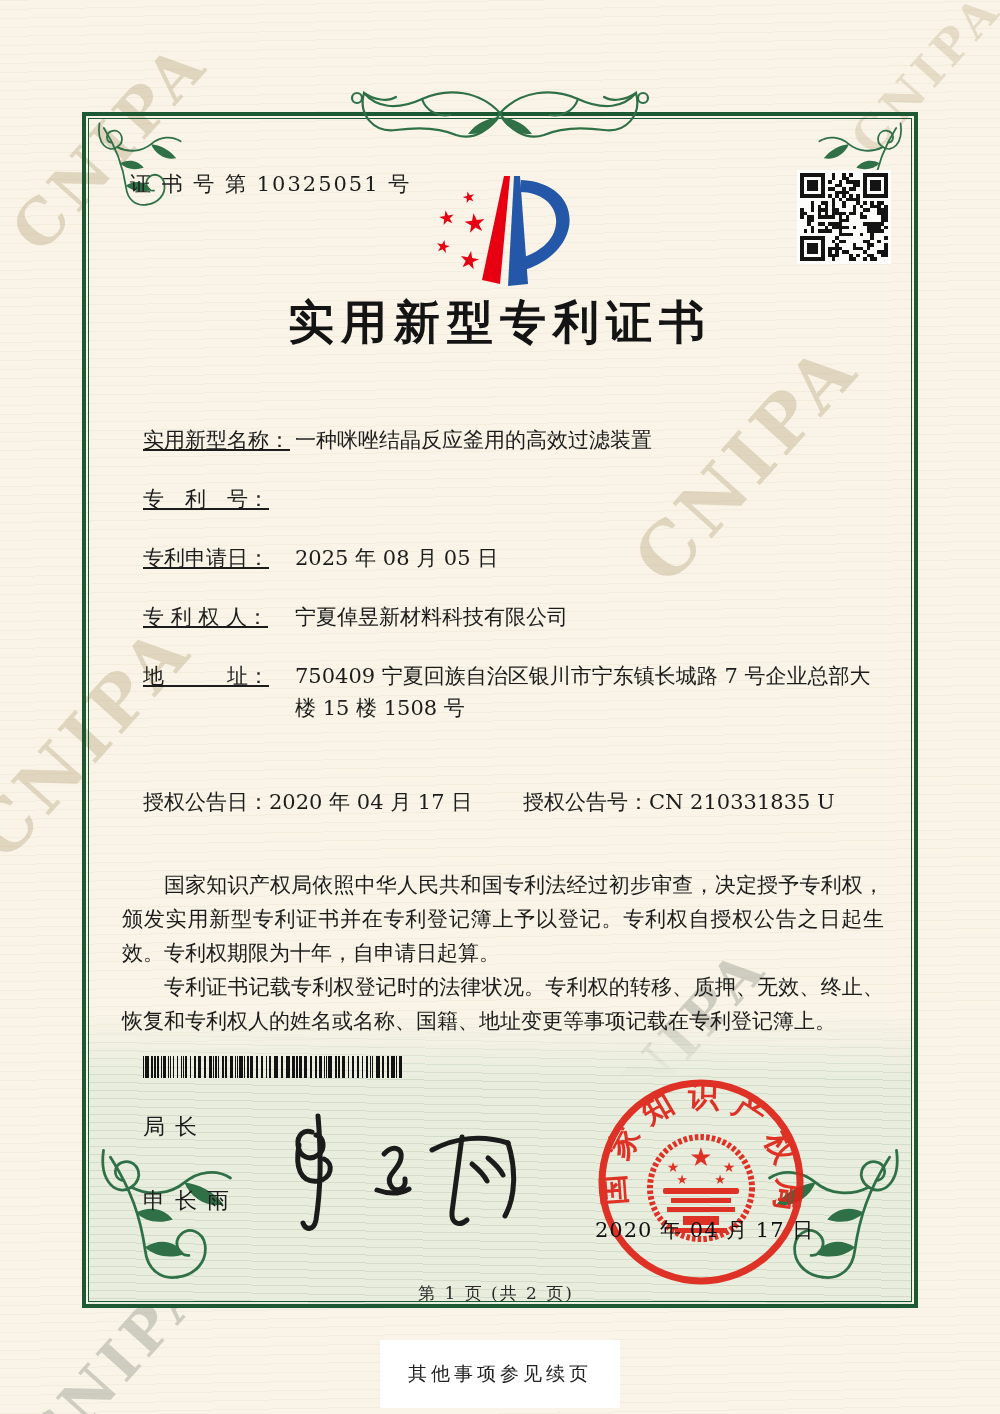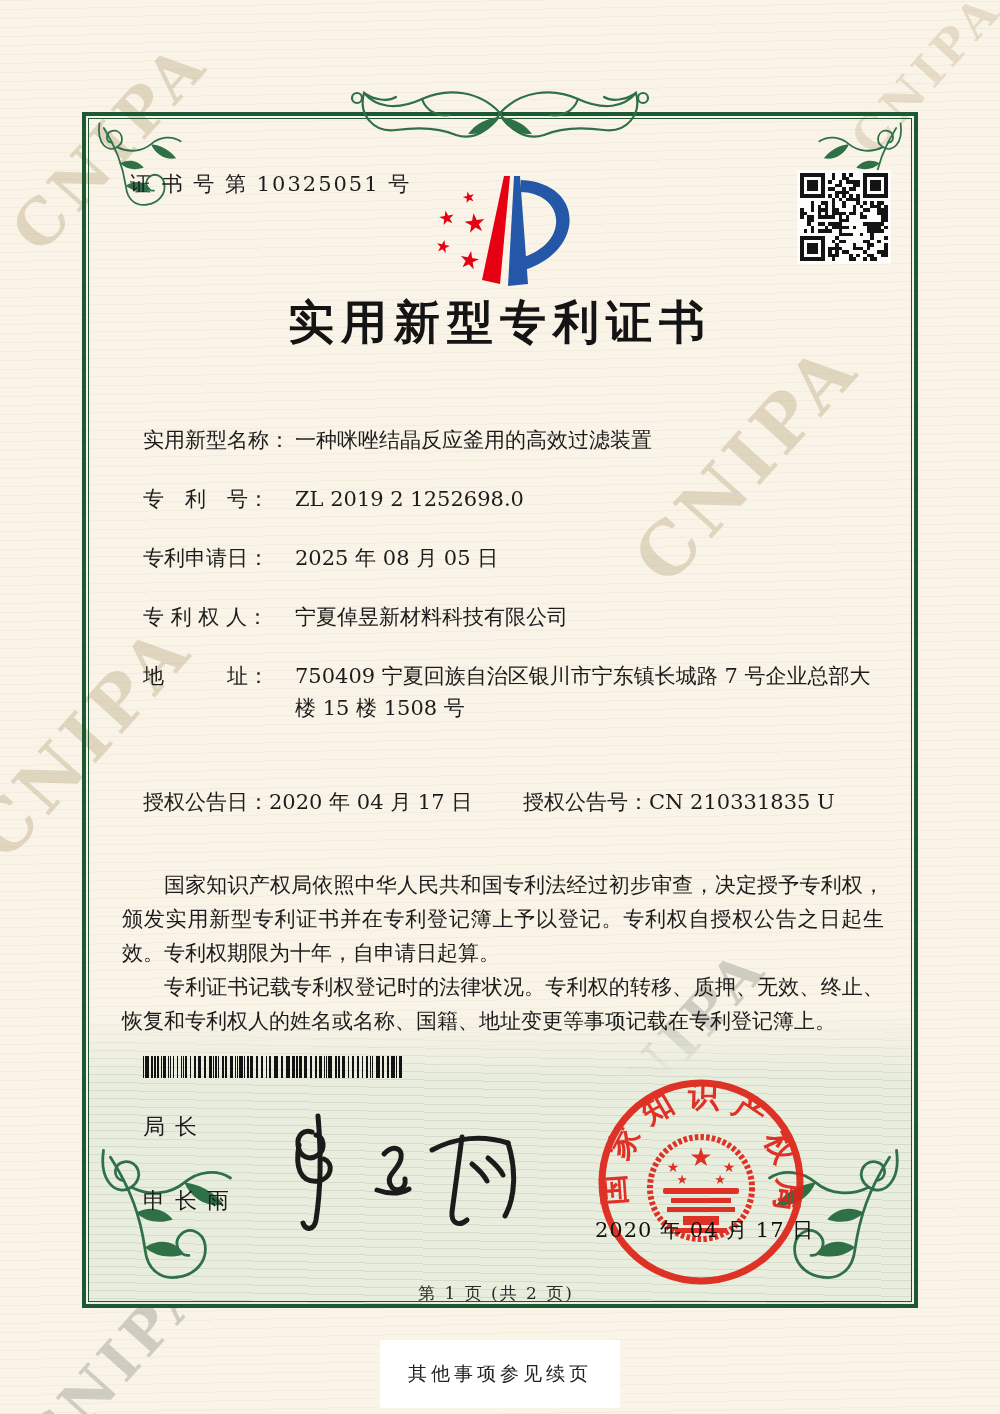--- a/index.html
+++ b/index.html
@@ -73,21 +73,21 @@
     position:absolute; left:0; right:0; top:292px;
     text-align:center; font-size:46px; font-weight:bold; letter-spacing:7px;
     color:#141414;
   }
   
   .fields{
     position:absolute; left:143px; top:424px; width:740px;
     font-size:21px;
   }
   .field-row{ display:flex; line-height:32px; margin-bottom:27px; }
-  .field-label{ flex:0 0 152px; white-space:nowrap; }
+  .field-label{ flex:0 0 152px; white-space:nowrap;text-decoration:underline; }
   .field-value{ flex:1; }
   .grant-row{ display:flex; line-height:32px; }
   .grant-pair1{ flex:0 0 380px; display:flex; }
   .grant-pair2{ display:flex; }
   
   .paragraphs{
     position:absolute; left:122px; top:868px; width:762px;
     font-size:21px; line-height:34px; text-align:justify;
   }
   .paragraphs p{ text-indent:2em; }
@@ -494,21 +494,20 @@
   <div class="fields">
 
   <div class="field-row">
     <span class="field-label">实用新型名称：</span>
     <span class="field-value">一种咪唑结晶反应釜用的高效过滤装置</span>
   </div>
 
 
   <div class="field-row">
     <span class="field-label">专　利　号：</span>
-    <span class="field-value">ZL 2019 2 1252698.0</span>
   </div>
 
   <div class="field-row">
     <span class="field-label">专利申请日：</span>
     <span class="field-value">2025 年 08 月 05 日</span>
   </div>
 
   <div class="field-row">
     <span class="field-label">专 利 权 人：</span>
     <span class="field-value">宁夏倬昱新材料科技有限公司</span>

